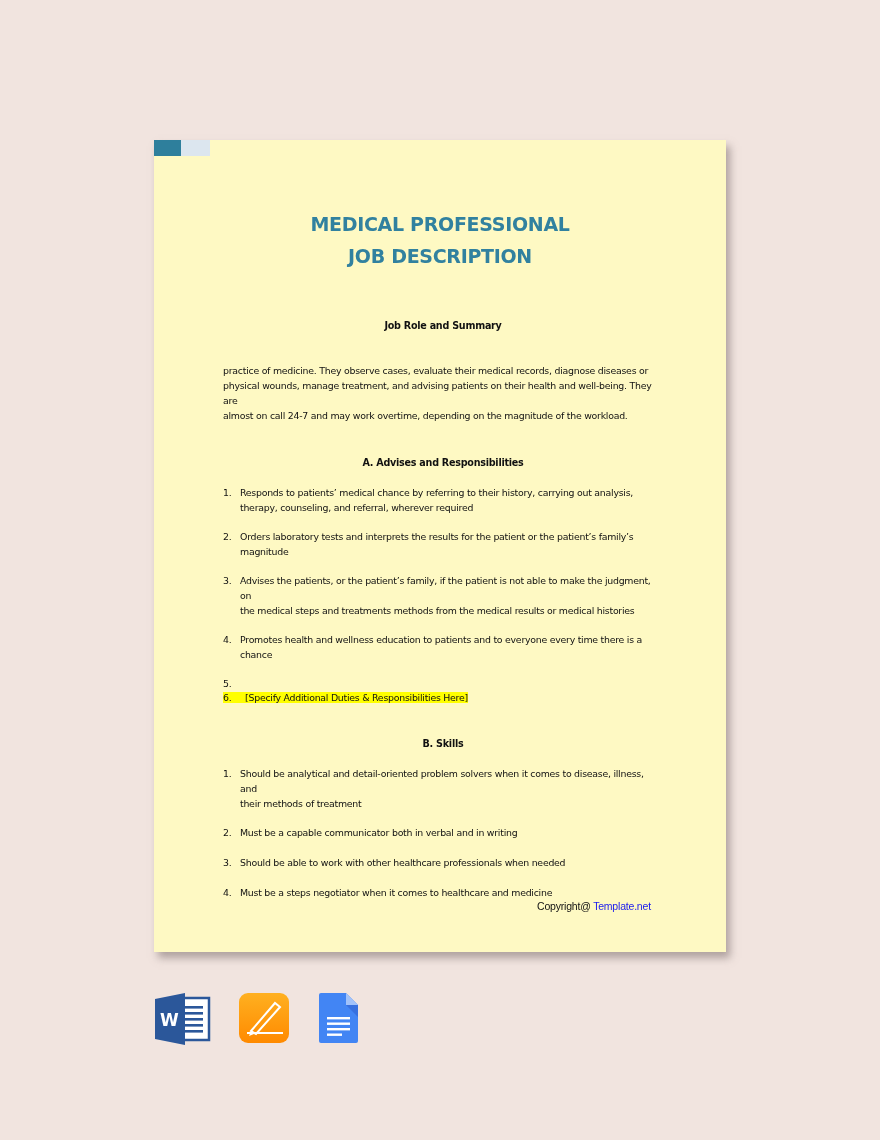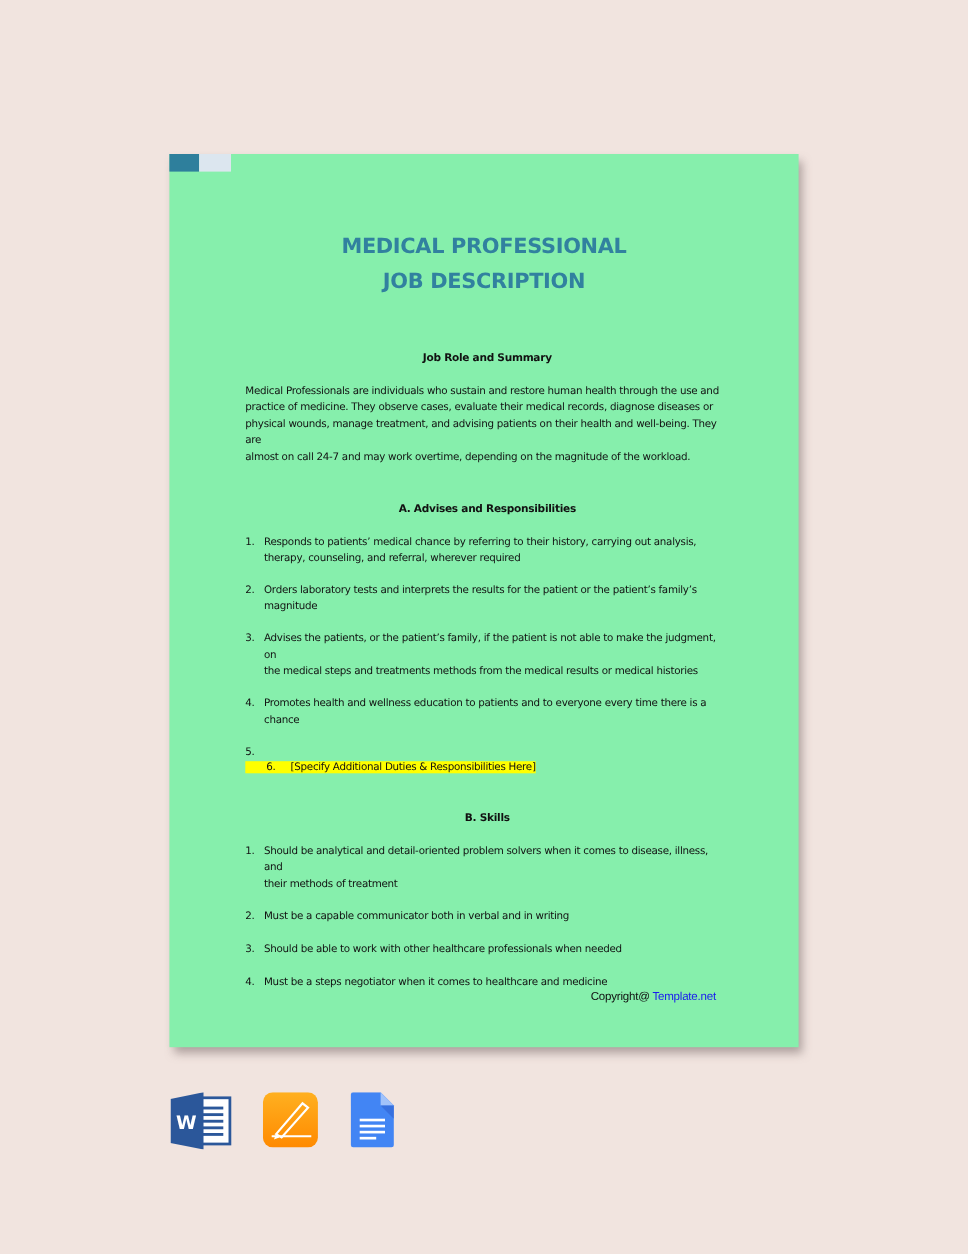--- a/index.html
+++ b/index.html
@@ -7,21 +7,21 @@
       width: 880px; height: 1140px;
       background: #f1e4df;
       position: relative;
       overflow: hidden;
       font-family: "Liberation Sans", sans-serif;
     }
     .page {
       position: absolute;
       left: 154px; top: 140px;
       width: 572px; height: 812px;
-      background: #86efac;
+      background: #fef9c3;
       box-shadow: 4px 6px 8px rgba(120,105,105,0.55);
     }
     .tab-dark { position: absolute; left: 0; top: 0; width: 27px; height: 16px; background: #2e7f9c; }
     .tab-light { position: absolute; left: 27px; top: 0; width: 29px; height: 16px; background: #dce6ef; }
     .title {
       position: absolute; left: 0; top: 68px; width: 572px;
       text-align: center;
       color: #31819f;
       font-family: "DejaVu Sans", sans-serif;
       font-weight: bold;
@@ -34,21 +34,21 @@
       font-family: "DejaVu Sans", sans-serif;
       font-size: 9.4px;
       color: #111;
       letter-spacing: -0.25px;
     }
     .h { font-weight: bold; font-size: 9.6px; line-height: 15px; margin: 0; text-align: center; }
     .para { line-height: 15px; margin: 0; }
     ol { list-style: none; margin: 0; padding: 0; }
     li { position: relative; padding-left: 17px; line-height: 15px; }
     li .num { position: absolute; left: 0; top: 0; }
-    .hl { background: #ffff00; display: inline; padding-left: 19px; }
+    .hl { background: #ffff00; display: inline; }
     .copyright {
       position: absolute; left: 383px; top: 760px;
       font-family: "Liberation Sans", sans-serif;
       font-size: 10.5px; color: #111;
       letter-spacing: -0.2px;
     }
     .copyright .link { color: #1a1aee; }
     .icons { position: absolute; left: 155px; top: 993px; }
     .icon { position: absolute; top: 0; }
   </style>
@@ -61,21 +61,21 @@
 
   <div class="title">
     <div>MEDICAL PROFESSIONAL</div>
     <div>JOB DESCRIPTION</div>
   </div>
 
   <div class="content">
     <p class="h">Job Role and Summary</p>
     <div style="height:15px"></div>
     <p class="para">
-      <span>Medical Professionals are individuals who sustain and restore human health through the use and</span><br>
+      <br>
       <span>practice of medicine. They observe cases, evaluate their medical records, diagnose diseases or</span><br>
       <span>physical wounds, manage treatment, and advising patients on their health and well-being. They are</span><br>
       <span>almost on call 24-7 and may work overtime, depending on the magnitude of the workload.</span>
     </p>
 
     <div style="height:32px"></div>
     <p class="h">A. Advises and Responsibilities</p>
     <div style="height:15px"></div>
     <ol>
       <li><span class="num">1.</span><span>Responds to patients’ medical chance by referring to their history, carrying out analysis,</span><br><span>therapy, counseling, and referral, wherever required</span></li>

